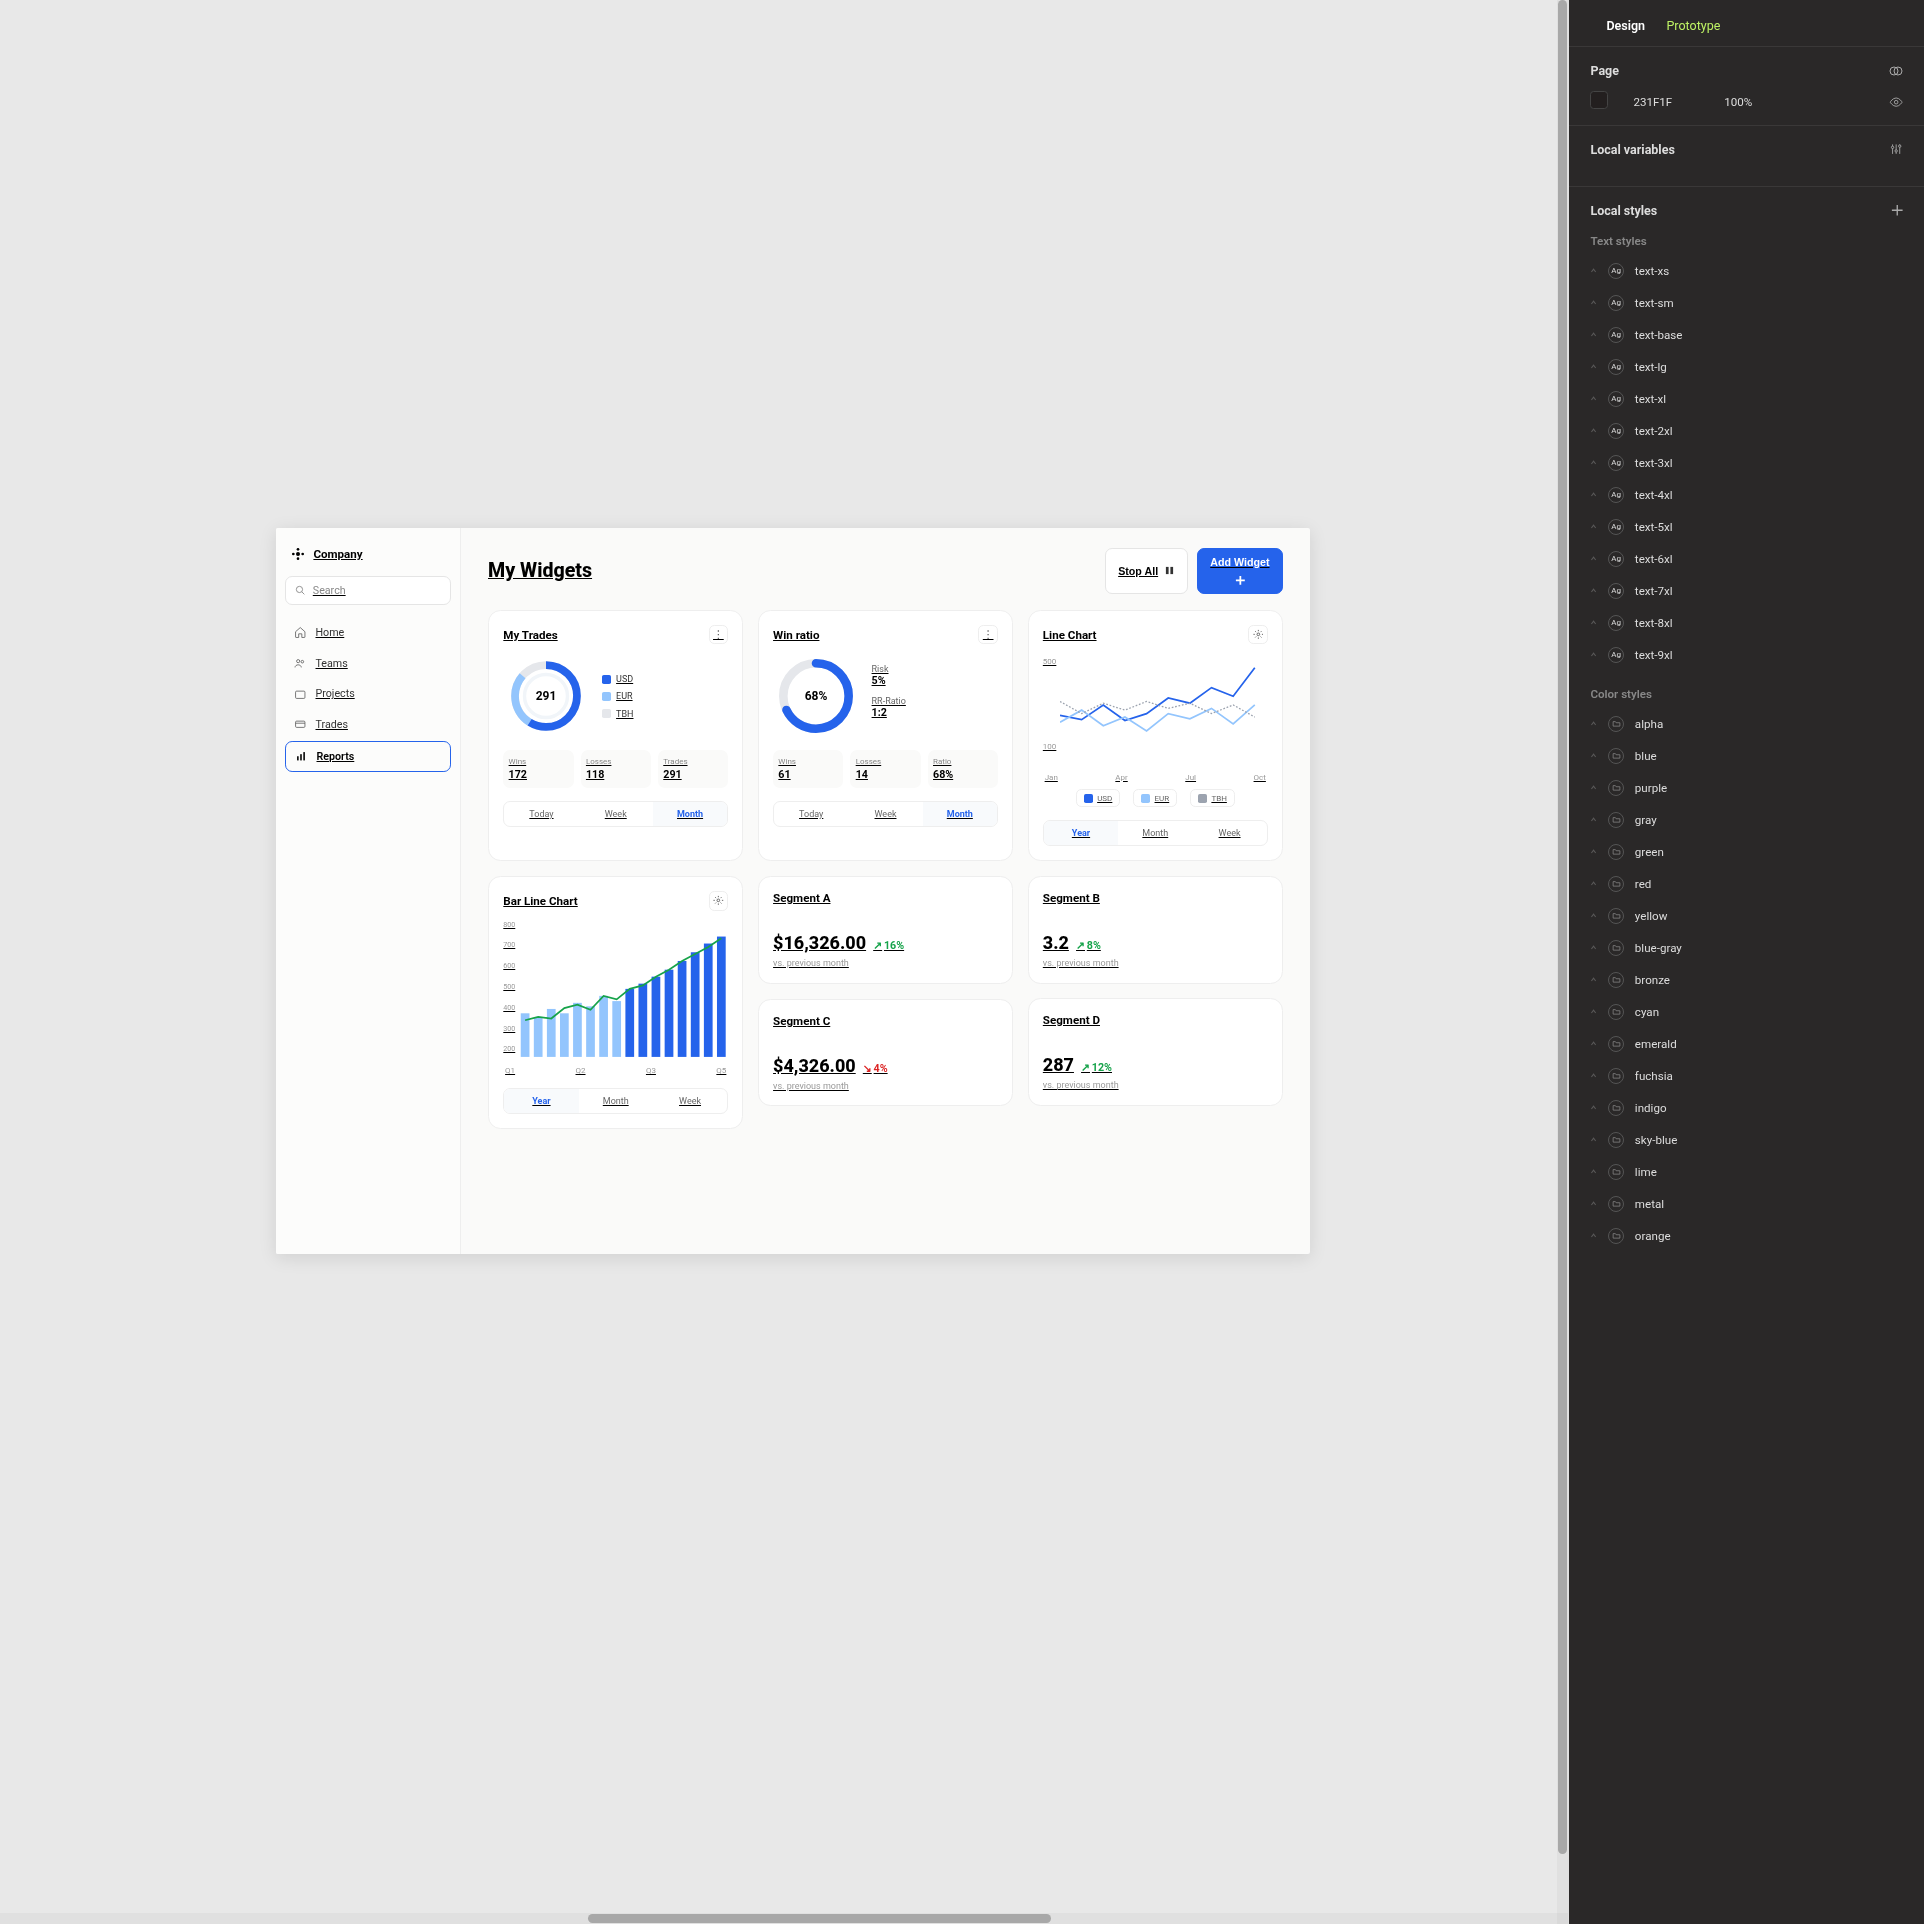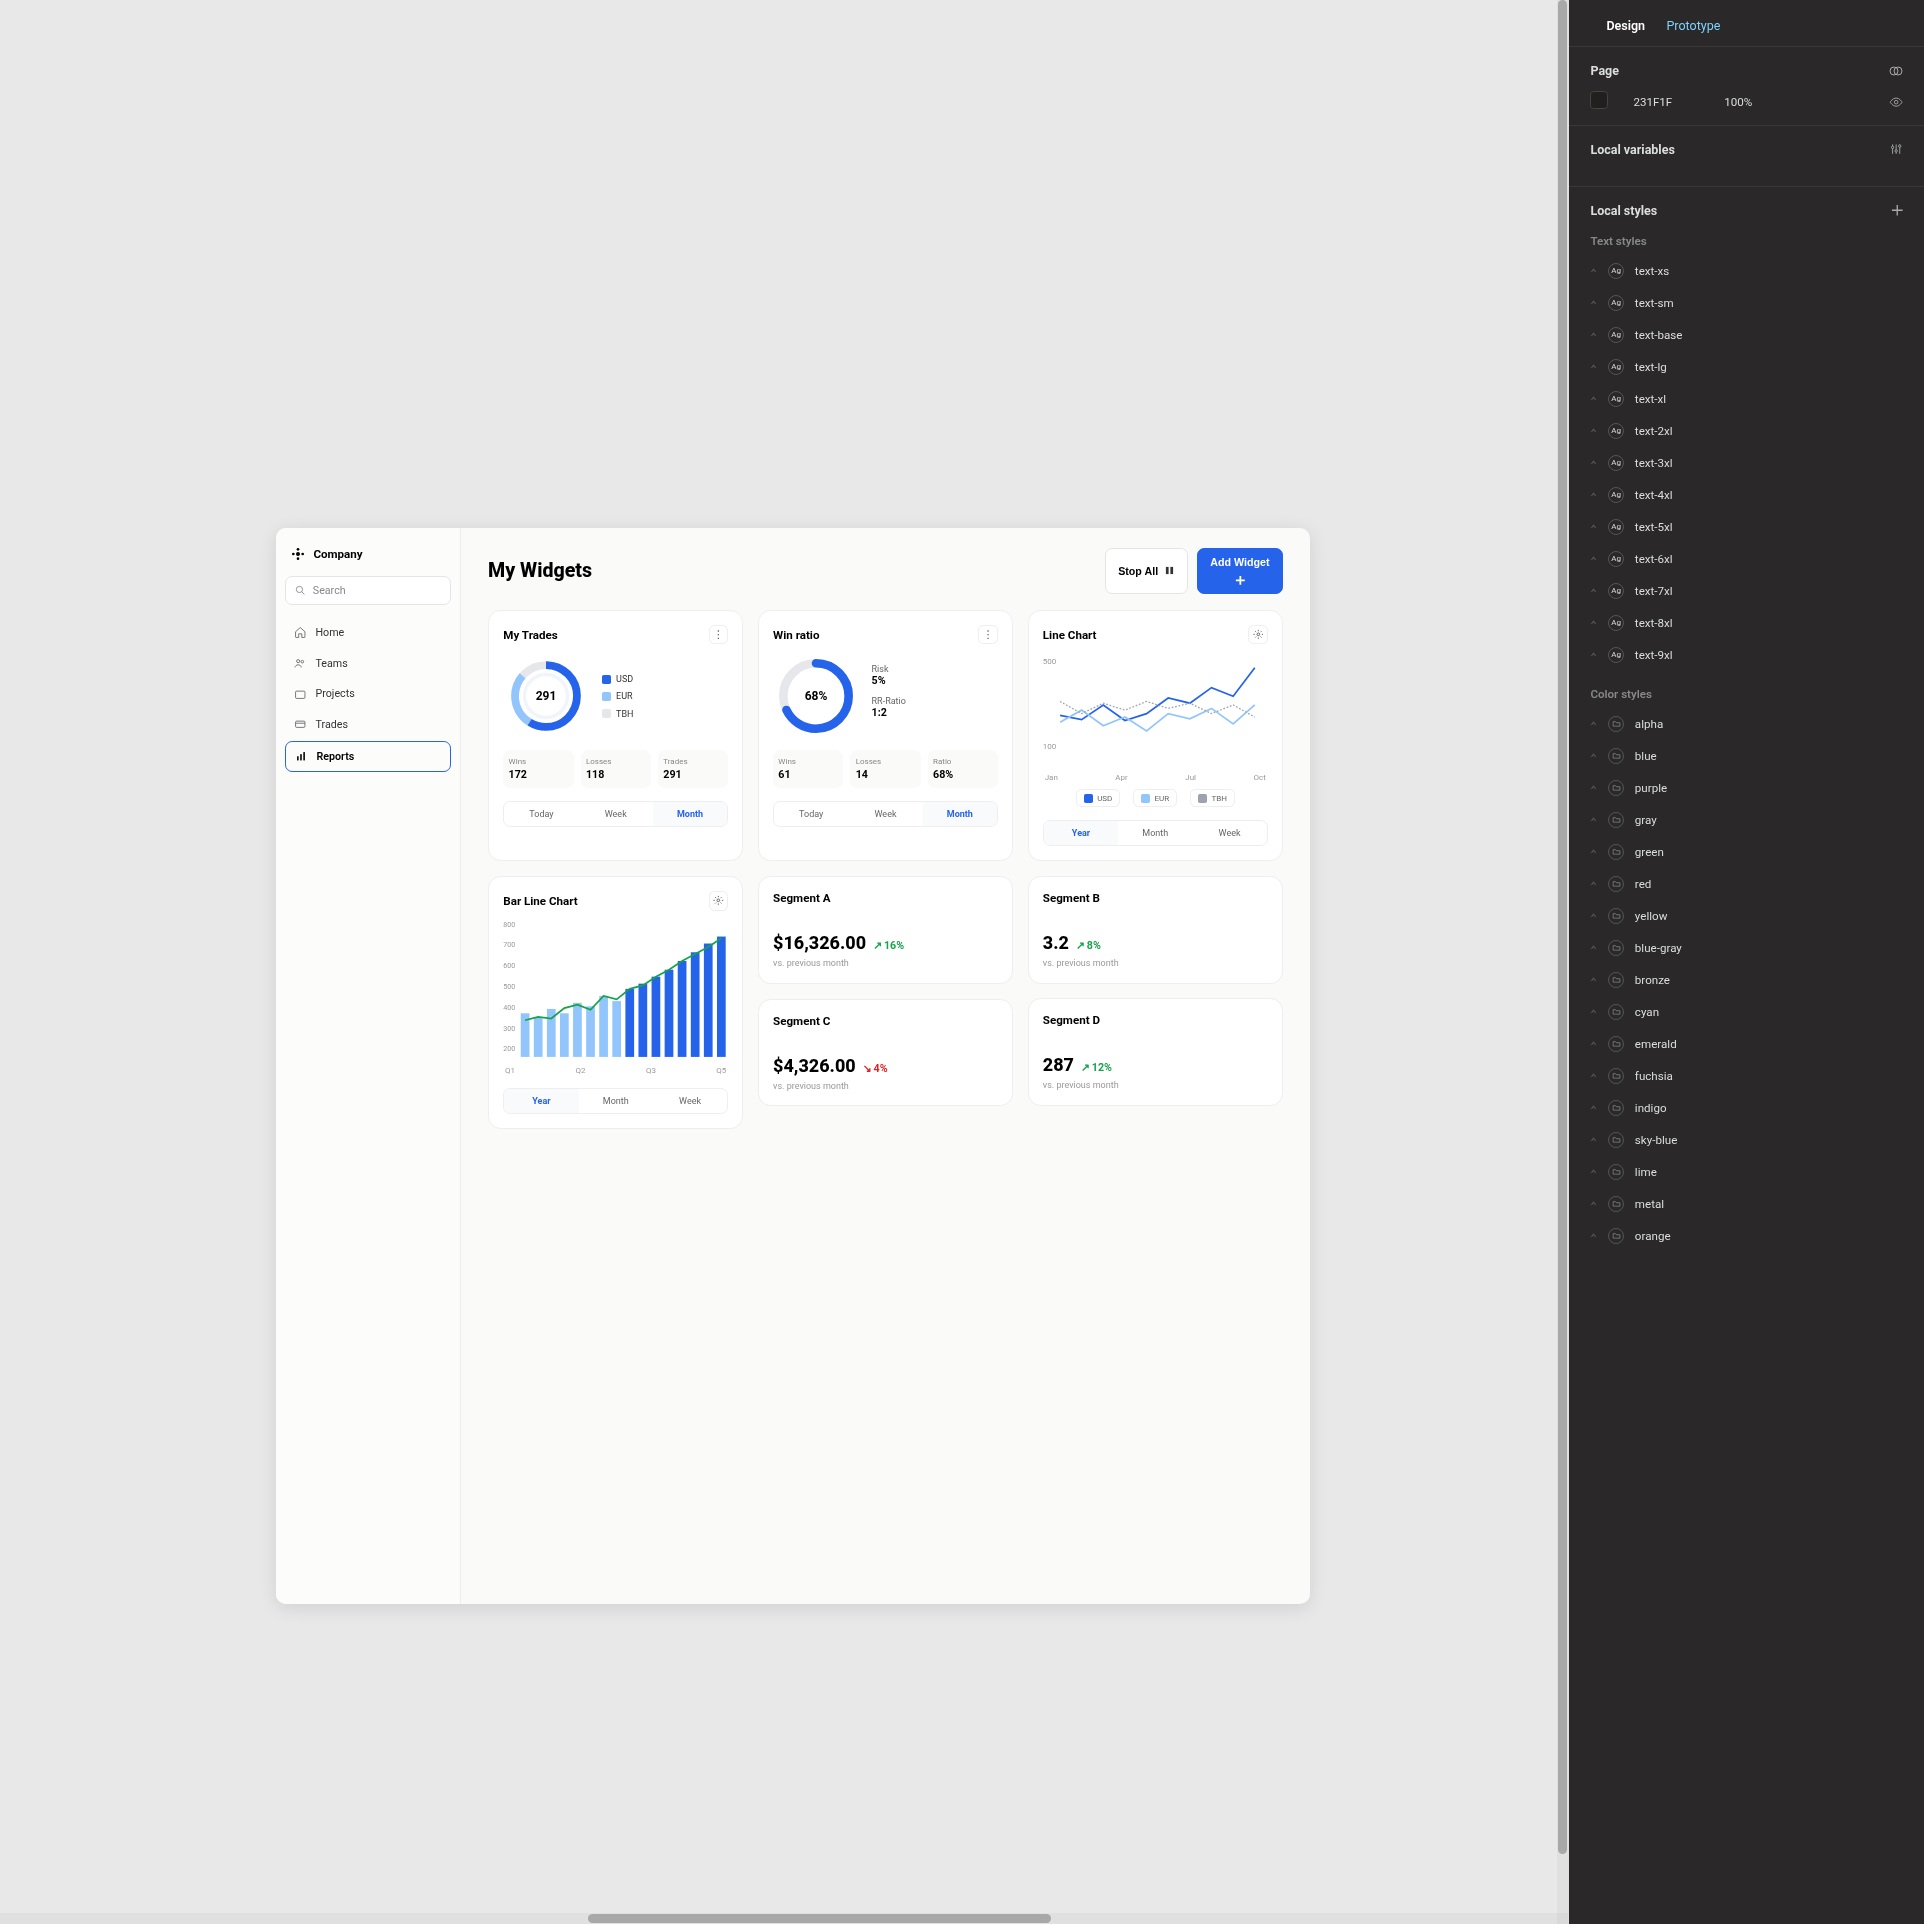--- a/index.html
+++ b/index.html
@@ -5,21 +5,21 @@
 * { box-sizing: border-box; margin: 0; padding: 0; }
 body { font-family: -apple-system, BlinkMacSystemFont, "Segoe UI", Roboto, sans-serif; background: #e8e8e8; height: 1925px; width: 1925px; overflow: hidden; }
 .workspace { display: flex; width: 100%; height: 100%; }
 .canvas-area { flex: 1; background: #e8e8e8; position: relative; overflow: hidden; }
 .scrollbar-v { position: absolute; right: 0; top: 0; width: 12.5px; height: 100%; background: rgba(0,0,0,0.03); }
 .scrollbar-v .thumb { position: absolute; left: 1.8px; top: 0; width: 9px; height: 1854px; background: rgba(0,0,0,0.25); border-radius: 4.5px; }
 .scrollbar-h { position: absolute; left: 0; bottom: 0; height: 12.5px; width: 1568px; background: rgba(0,0,0,0.03); }
 .scrollbar-h .thumb { position: absolute; left: 588px; top: 1.8px; height: 9px; width: 463px; background: rgba(0,0,0,0.25); border-radius: 4.5px; }
 
 
-.artboard { position: absolute; left: 276px; top: 528px; width: 1034px; height: 1076px; background: #fafaf9; border-radius: 10px; box-shadow: 0 3.6px 18px rgba(0,0,0,0.1); display: flex; overflow: hidden; }
+.artboard { position: absolute; left: 276px; top: 528px; width: 1034px; height: 726px; background: #fafaf9; border-radius: 2px; box-shadow: 0 3.6px 18px rgba(0,0,0,0.1); display: flex; overflow: hidden; text-decoration: underline; }
 
 
 .sidebar { width: 185px; border-right: 0.9px solid #eee; padding: 12.5px 9px; background: #fcfcfb; }
 .logo-row { display: flex; align-items: center; gap: 7.1px; padding: 5.3px 5.3px 14.3px; }
 .logo-mark { width: 16px; height: 16px; }
 .logo-text { font-size: 11.6px; font-weight: 700; }
 .side-search { display: flex; align-items: center; gap: 7.1px; border: 0.9px solid #e5e5e5; background: #fff; border-radius: 7.1px; padding: 7.1px 9px; font-size: 10.7px; color: #888; margin-bottom: 12.5px; }
 .nav-item { display: flex; align-items: center; gap: 9px; padding: 8px 9px; font-size: 10.7px; color: #333; border-radius: 7.1px; margin-bottom: 1.8px; cursor: pointer; }
 .nav-item.active { border: 1.3px solid #2563eb; color: #000; font-weight: 600; }
 .nav-icon { width: 12.5px; height: 12.5px; flex-shrink: 0; }
@@ -73,21 +73,21 @@
 
 .seg-value { font-size: 18px; font-weight: 800; margin-top: 27px; display: flex; align-items: baseline; gap: 7.1px; }
 .delta { font-size: 10.7px; font-weight: 700; display: inline-flex; align-items: center; gap: 1.8px; }
 .delta.up { color: #16a34a; }
 .delta.down { color: #dc2626; }
 .seg-sub { font-size: 9px; color: #999; margin-top: 5.3px; }
 
 
 .inspector { width: 356px; background: #2a2828; color: #ddd; font-size: 11.6px; overflow-y: auto; }
 .insp-tabs { display: flex; gap: 21.4px; padding: 18px 21.4px 12.5px; }
-.insp-tab { font-size: 12.5px; color: #7dd3fc; cursor: pointer; }
+.insp-tab { font-size: 12.5px; color: #bef264; cursor: pointer; }
 .insp-tab.active { color: #fff; font-weight: 600; margin-left: 16px; }
 .insp-section { border-top: 0.9px solid #3a3838; padding: 16px 21.4px; }
 .insp-section-head { display: flex; justify-content: space-between; align-items: center; font-size: 12.5px; font-weight: 700; margin-bottom: 12.5px; }
 .color-row { display: flex; align-items: flex-end; gap: 25px; }
 .color-sw { width: 18px; height: 18px; border-radius: 3.6px; background: #231f1f; border: 0.9px solid #444; }
 .group-label { font-size: 11.6px; color: #888; font-weight: 600; margin: 16px 0 7.1px; }
 .style-item { display: flex; align-items: center; gap: 10.7px; padding: 8px 0; cursor: pointer; }
 .chev { width: 7.1px; height: 7.1px; transform: rotate(-90deg); opacity: 0.5; }
 .style-dot { width: 16px; height: 16px; border: 0.9px solid #555; border-radius: 50%; display: flex; align-items: center; justify-content: center; font-size: 8px; }
 .style-name { font-size: 11.6px; }

